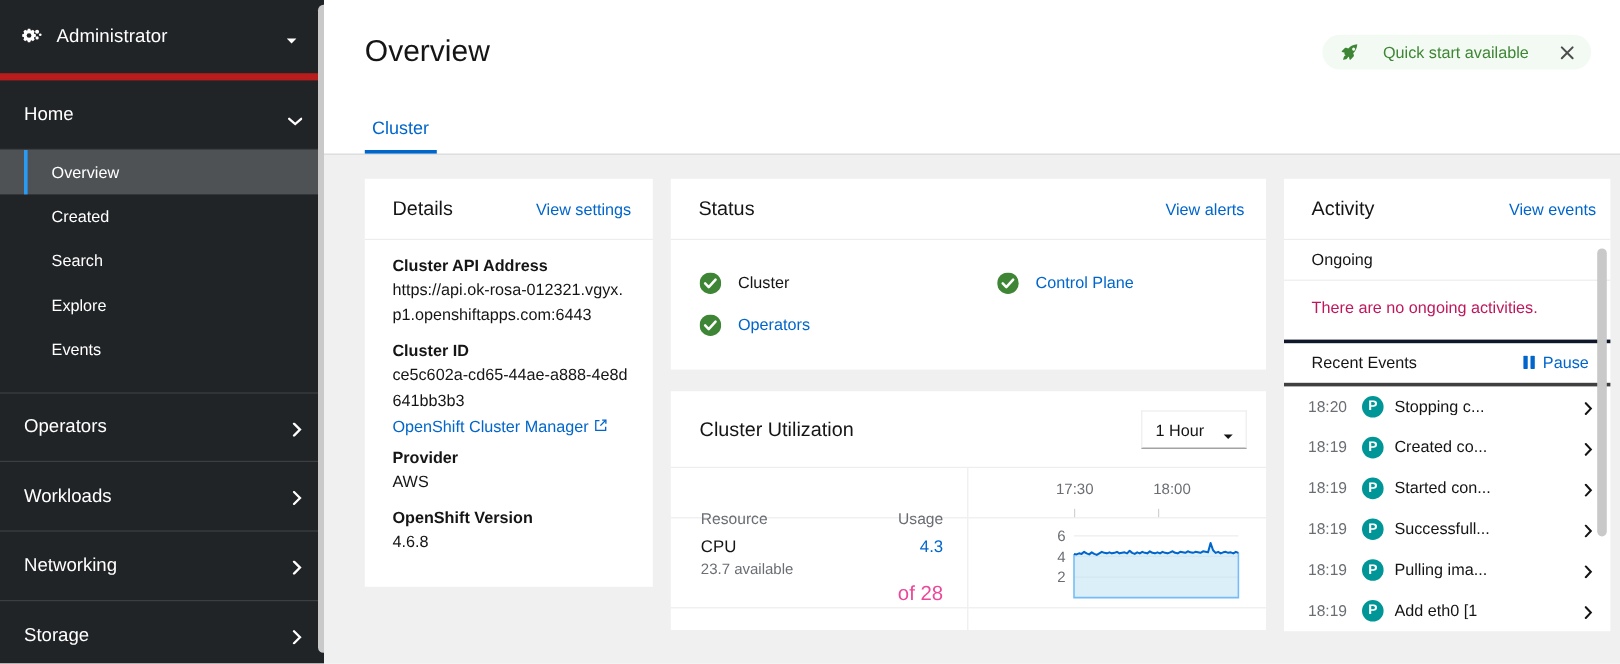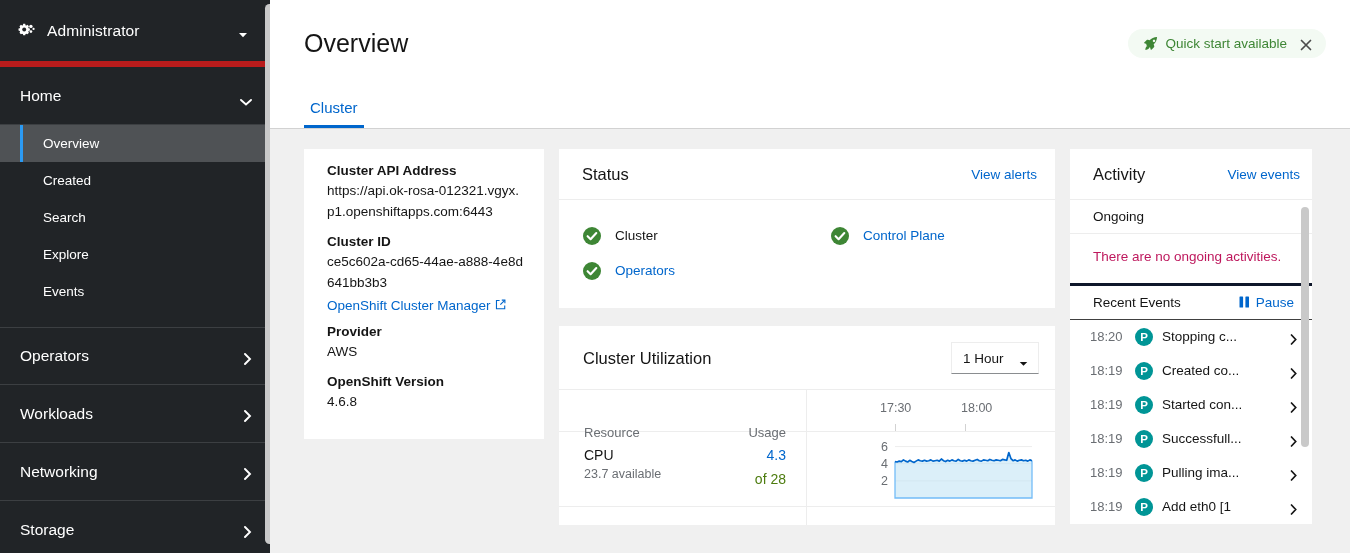--- a/index.html
+++ b/index.html
@@ -52,21 +52,21 @@
 
   
   .main { flex: 1; height: 553px; background: #fff; position: relative; overflow: hidden; }
 
   .page-header {
     height: 86px; background: #fff; display: flex; align-items: center;
     padding: 0 24px 0 34px;
   }
   .page-title { font-size: 25px; font-weight: 400; color: #151515; flex: 1; }
   .quickstart-chip {
-    display: inline-flex; align-items: center; gap: 7px;
+    display: inline-flex; align-items: center; gap: 20px;
     background: #f3faf3; border-radius: 18px;
     padding: 7px 14px 7px 15px;
   }
   .rocket-icon { width: 15px; height: 15px; }
   .quickstart-label { font-size: 13.5px; color: #3e8635; }
   .chip-close { width: 12px; height: 12px; margin-left: 6px; }
 
   .tabbar {
     height: 43px; background: #fff; border-bottom: 1px solid #d2d2d2;
     display: flex; align-items: flex-end; padding-left: 34px;
@@ -121,35 +121,35 @@
   .util-hdr-row { display: flex; height: 42px; align-items: center; border-bottom: 1px solid #ededed; }
   .th { font-size: 13px; color: #6a6e73; margin-top: 44px; }
   .th-resource { padding-left: 25px; flex: 1; }
   .th-usage { padding-right: 20px; }
   .util-row { display: flex; height: 75px; border-bottom: 1px solid #ededed; }
   .res-name { font-size: 14px; color: #151515; }
   .res-sub { font-size: 12.5px; color: #6a6e73; margin-top: 4px; }
   .res-cell { flex: 1; padding: 15px 0 0 25px; }
   .usage-cell { padding: 15px 20px 0 0; text-align: right; }
   .usage-val { font-size: 14px; color: #06c; }
-  .usage-total { font-size: 14px; color: #4d7c0f; margin-top: 8px; }
+  .usage-total { font-size: 17px; color: #ec4899; margin-top: 22px; }
   .axis-cell { height: 42px; border-bottom: 1px solid #ededed; position: relative; }
   .axis-label { position: absolute; top: 11px; font-size: 12.5px; color: #6a6e73; }
   .axis-tick { position: absolute; bottom: 0; width: 1px; height: 7px; background: #d2d2d2; }
   .chart-cell { height: 75px; position: relative; border-bottom: 1px solid #ededed; }
   .util-row-empty { height: 18px; display: flex; }
 
   
-  .col-act { width: 242px; flex: 0 0 auto; position: relative; }
+  .col-act { width: 272px; flex: 0 0 auto; position: relative; }
   .act-head { padding: 16px 12px 15px 23px; }
   .act-sub { padding: 9px 23px; font-size: 13.5px; color: #151515; border-bottom: 1px solid #ededed; }
   .act-empty { padding: 13px 23px 15px 23px; font-size: 13.5px; color: #be185d; line-height: 1.55; border-bottom: 3px solid #0f172a; }
   .act-events-head {
     display: flex; align-items: center; justify-content: space-between;
-    padding: 9px 18px 9px 23px; border-bottom: 1px solid #404040;
+    padding: 9px 18px 9px 23px; border-bottom: 3px solid #404040;
   }
   .pause-btn { display: inline-flex; align-items: center; gap: 6px; font-size: 13.5px; color: #06c; }
   .pause-icon { width: 11px; height: 12px; }
   .event-row { display: flex; align-items: center; gap: 9px; padding: 7px 14px 7px 20px; height: 34px; }
   .ev-time { font-size: 13px; color: #6a6e73; width: 36px; flex: 0 0 auto; }
   .p-badge {
     width: 18px; height: 18px; border-radius: 50%; background: #009596;
     color: #fff; font-size: 11.5px; font-weight: bold;
     display: flex; align-items: center; justify-content: center; flex: 0 0 auto;
   }
@@ -268,20 +268,24 @@
 
     <div class="tabbar">
       <div class="tab">
         <span>Cluster</span>
       </div>
     </div>
 
     <div class="content">
 
       <section class="card col-details">
+        <div class="card-head">
+          <span class="card-title">Details</span>
+          <a class="card-link">View settings</a>
+        </div>
         <div class="details-body">
           <div class="dt">Cluster API Address</div>
           <div class="dd">https://api.ok-rosa-012321.vgyx.p1.openshiftapps.com:6443</div>
 
           <div class="dt">Cluster ID</div>
           <div class="dd" style="margin-bottom:3px">ce5c602a-cd65-44ae-a888-4e8d641bb3b3</div>
           <a class="dd-link">
             <span>OpenShift Cluster Manager</span>
             <span class="ext-icon">
               <svg viewBox="0 0 12 12" width="11" height="11" fill="none" stroke="#06c" stroke-width="1.2">

